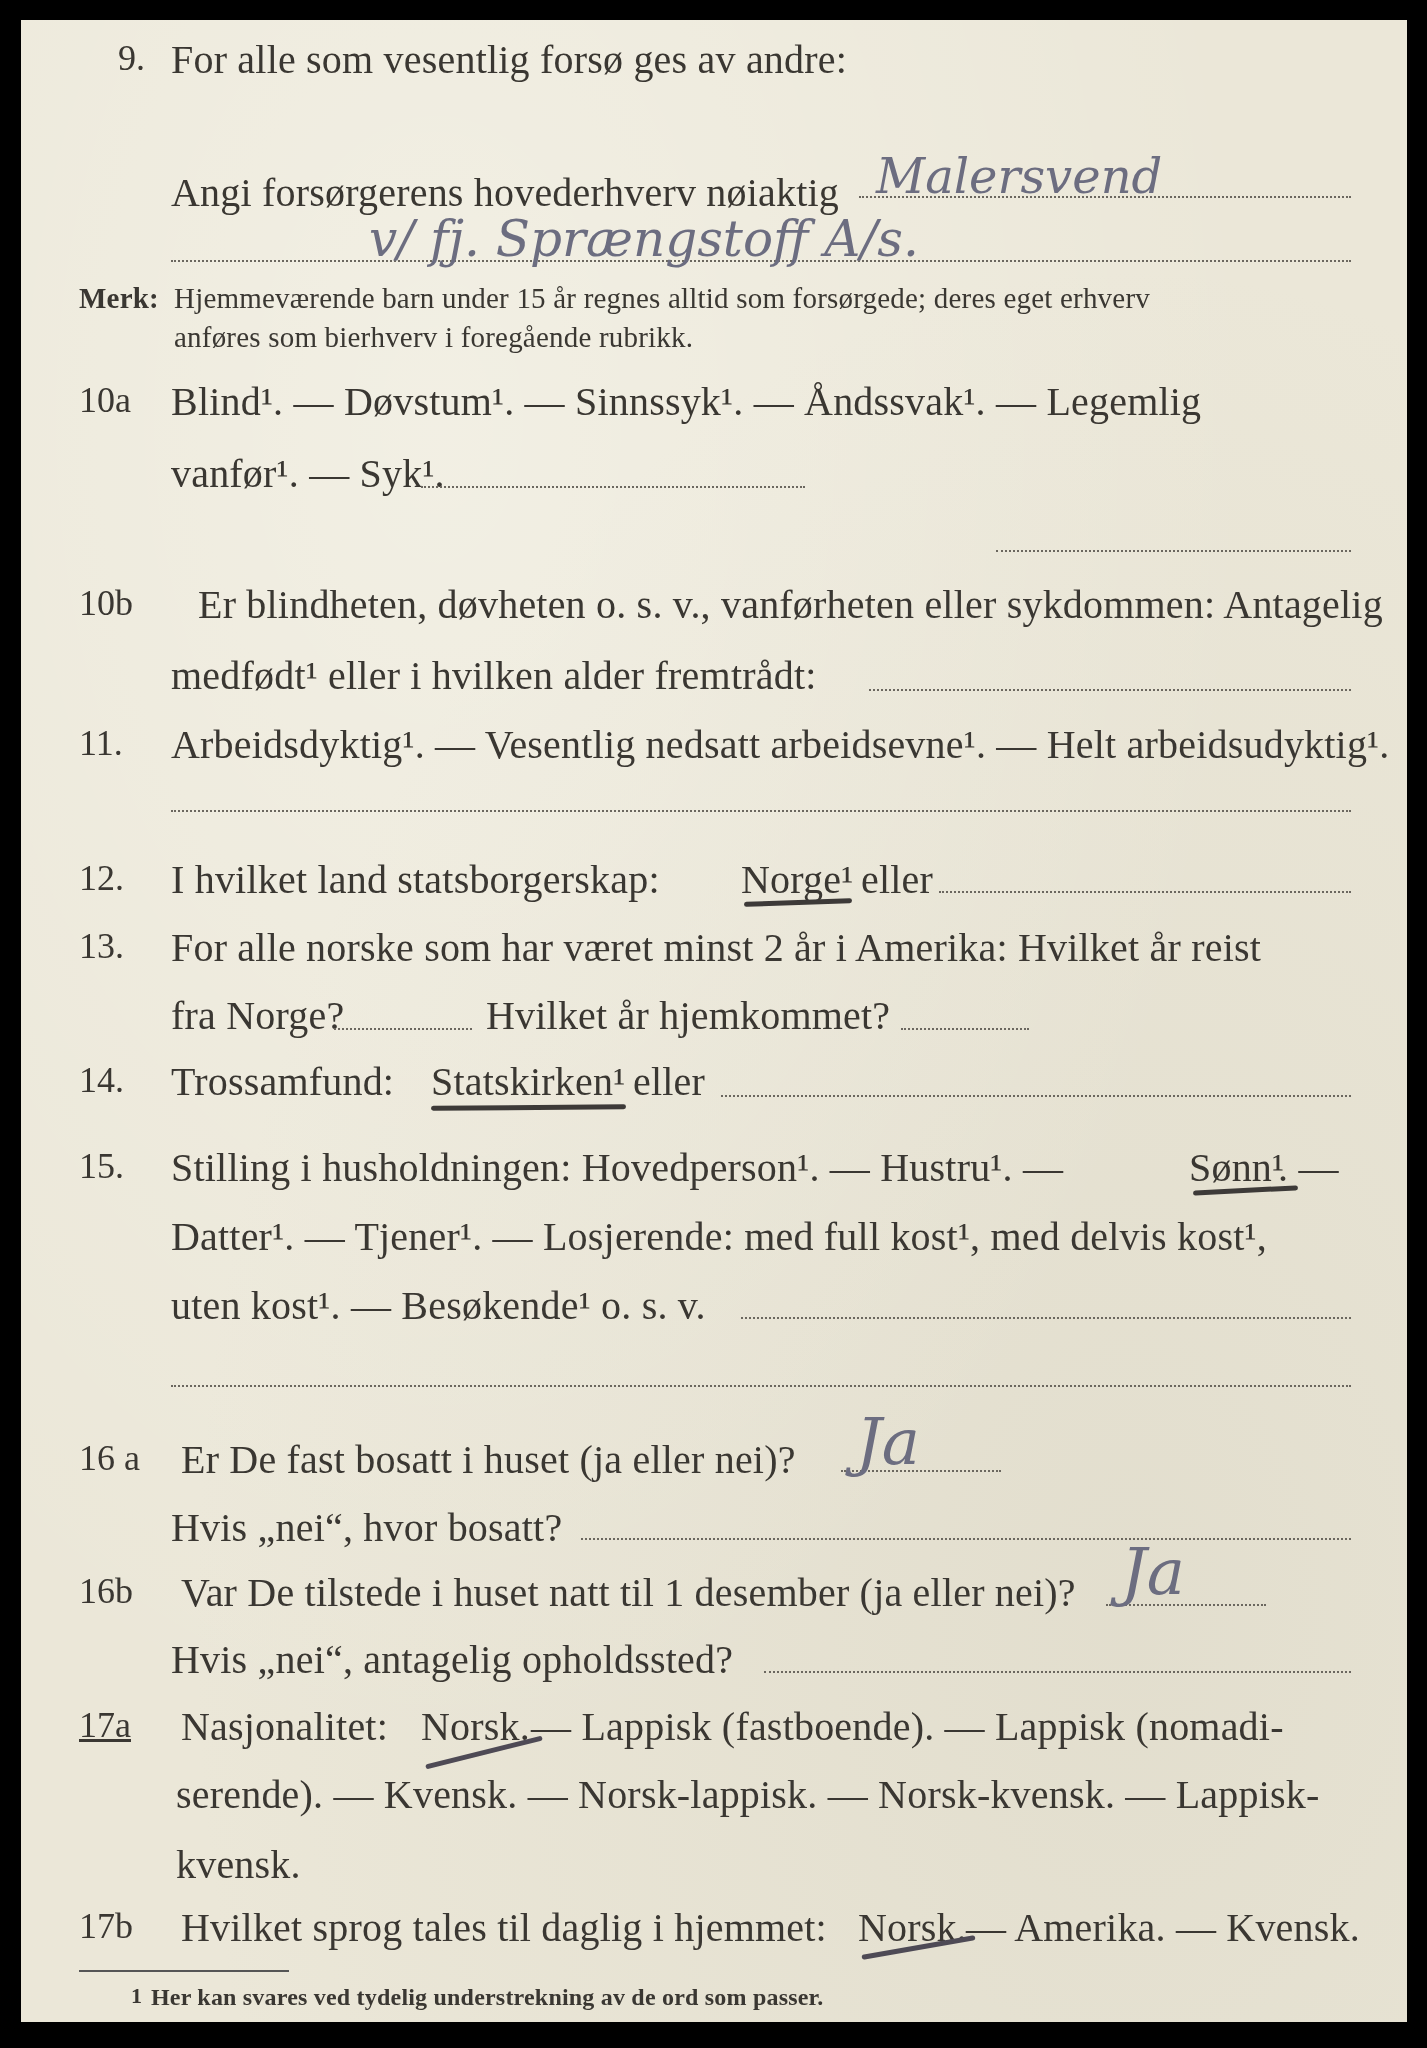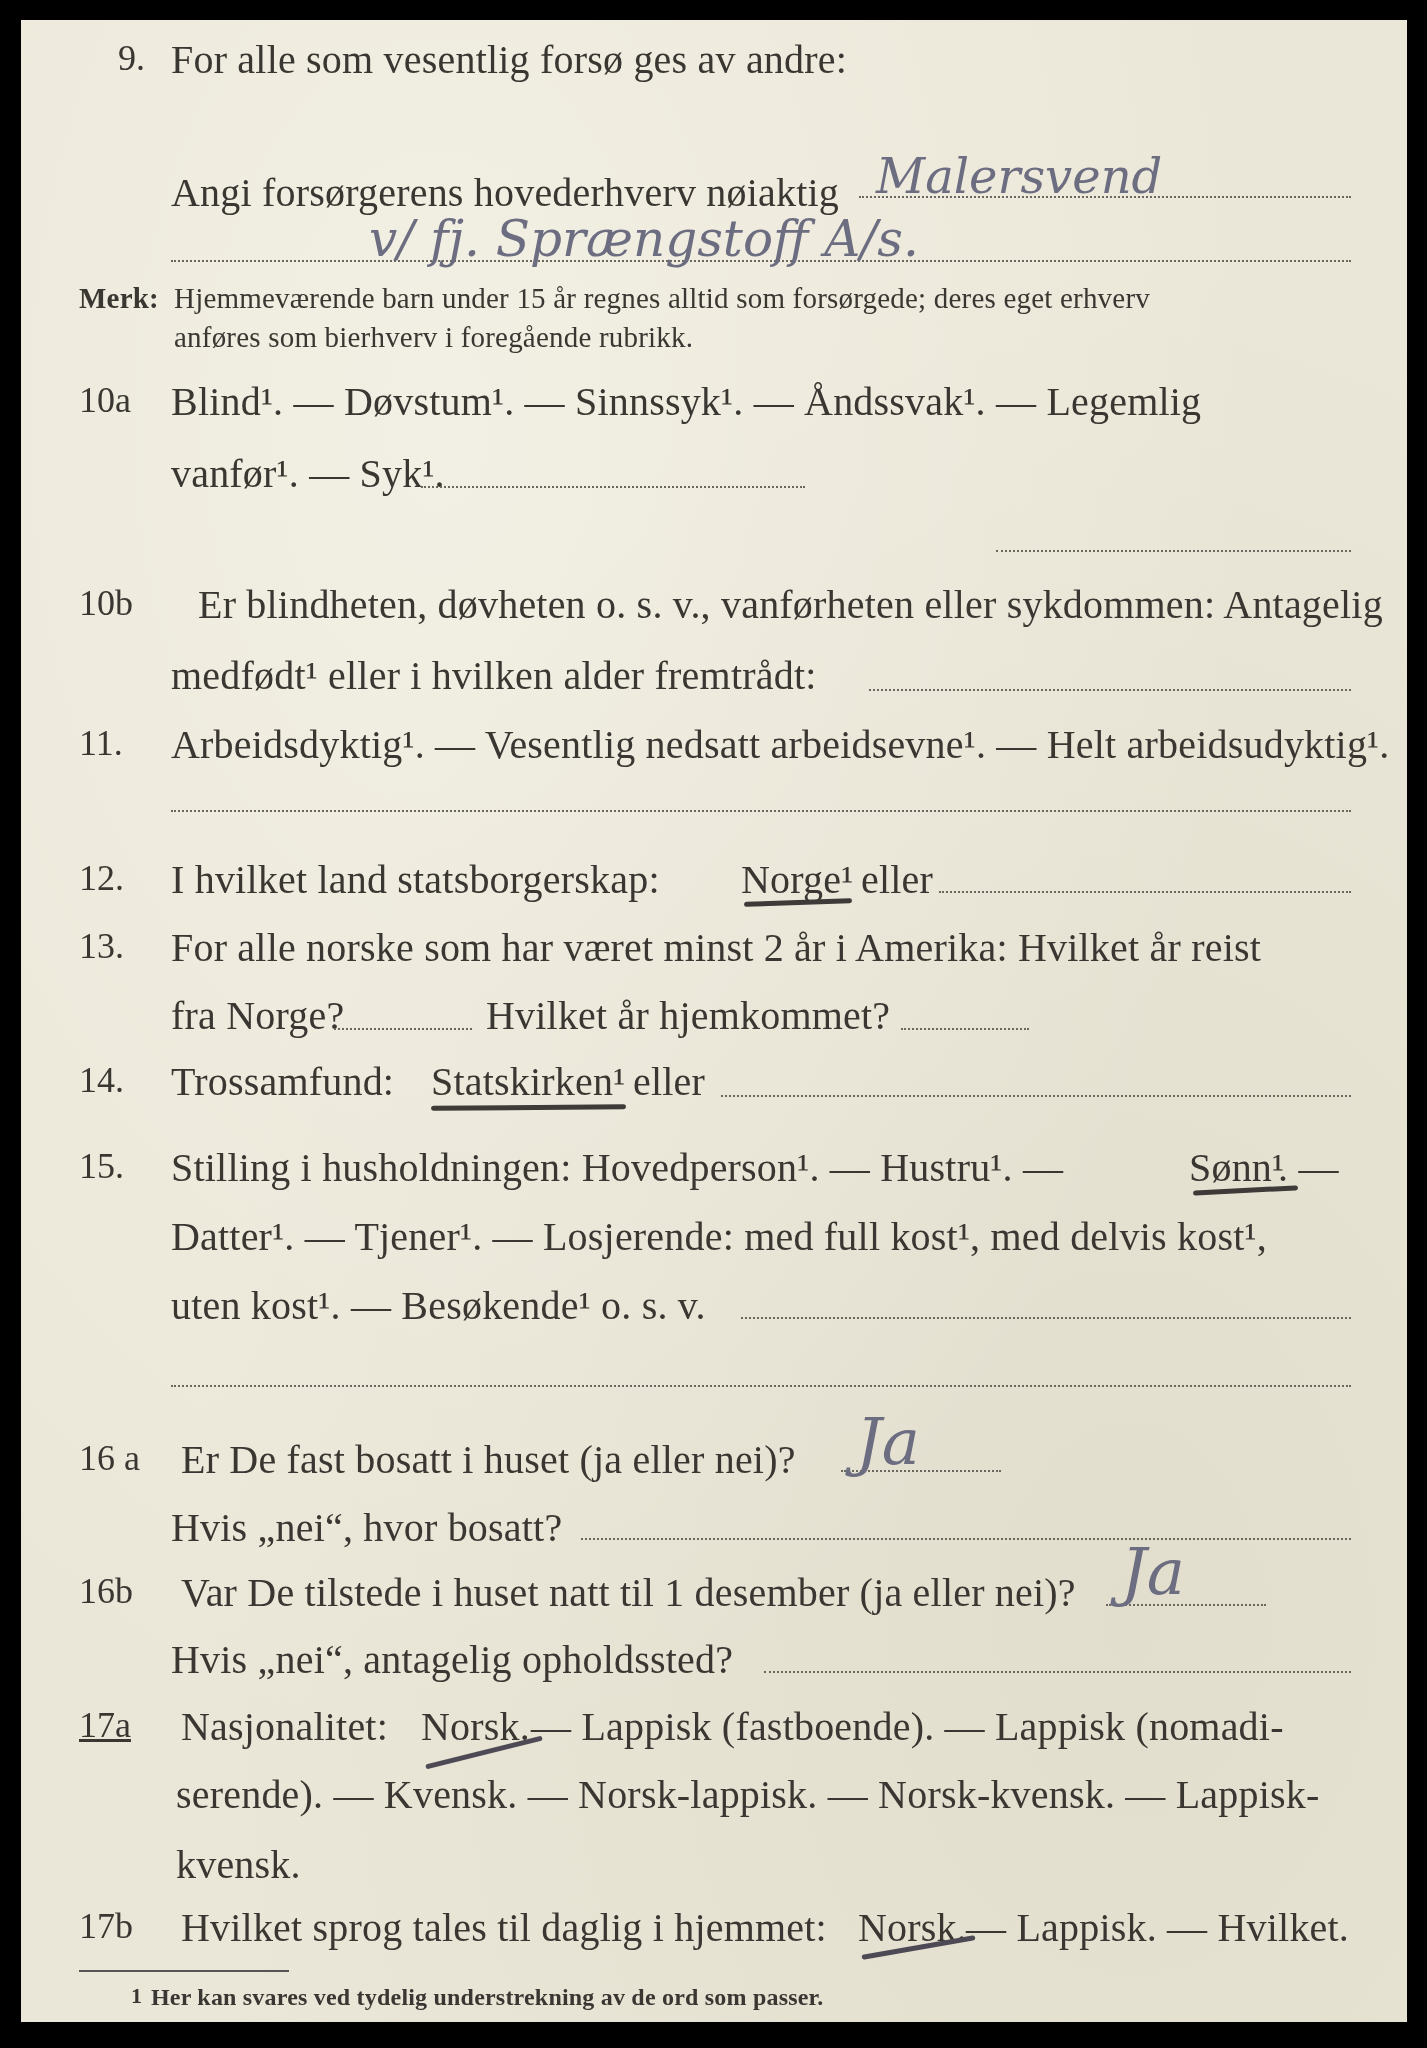--- a/index.html
+++ b/index.html
@@ -105,18 +105,18 @@
   <div class="t" style="left:400px;top:1687px;">Norsk.</div>
   <div class="ul" style="left:403px;top:1730px;width:120px;transform:rotate(-14deg);background:#4e4a55;"></div>
   <div class="t" style="left:510px;top:1687px;">— Lappisk (fastboende). — Lappisk (nomadi-</div>
   <div class="t" style="left:155px;top:1755px;">serende). — Kvensk. — Norsk-lappisk. — Norsk-kvensk. — Lappisk-</div>
   <div class="t" style="left:155px;top:1825px;text-align:right;">kvensk.</div>
 
   <div class="num" style="left:58px;top:1888px;">17b</div>
   <div class="t" style="left:160px;top:1888px;">Hvilket sprog tales til daglig i hjemmet:</div>
   <div class="t" style="left:837px;top:1888px;">Norsk.</div>
   <div class="ul" style="left:840px;top:1925px;width:115px;transform:rotate(-10deg);background:#4e4a55;"></div>
-  <div class="t" style="left:945px;top:1888px;">— Lappisk. — Hvilket.</div>
+  <div class="t" style="left:945px;top:1888px;">— Amerika. — Kvensk.</div>
 
   <div class="fn-rule" style="left:58px;top:1950px;"></div>
   <div class="t small bold" style="left:110px;top:1965px;font-size:22px;">1</div>
   <div class="t small bold" style="left:130px;top:1965px;font-size:24px;">Her kan svares ved tydelig understrekning av de ord som passer.</div>
 </div>
 
 </body></html>

